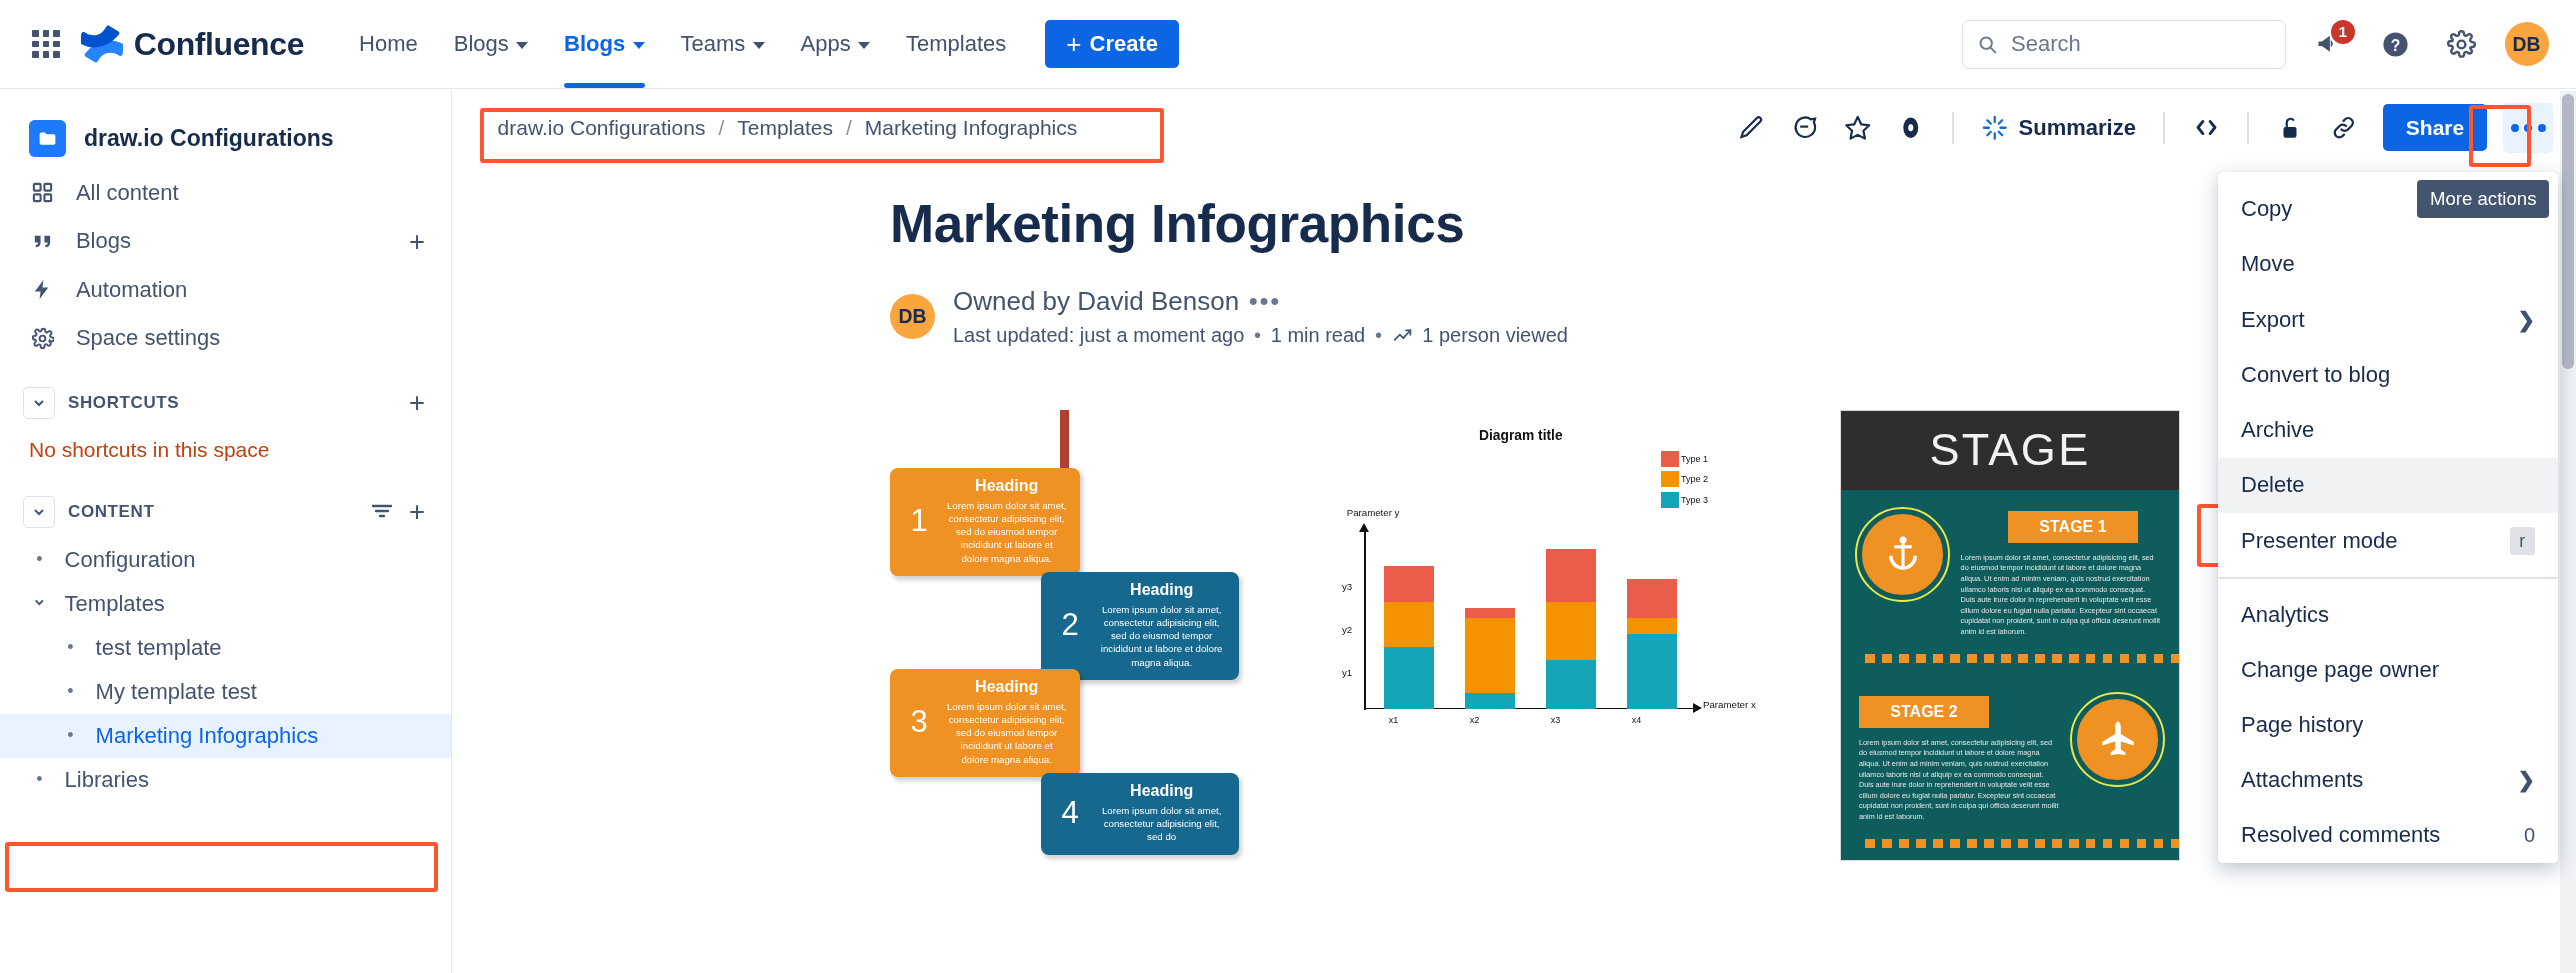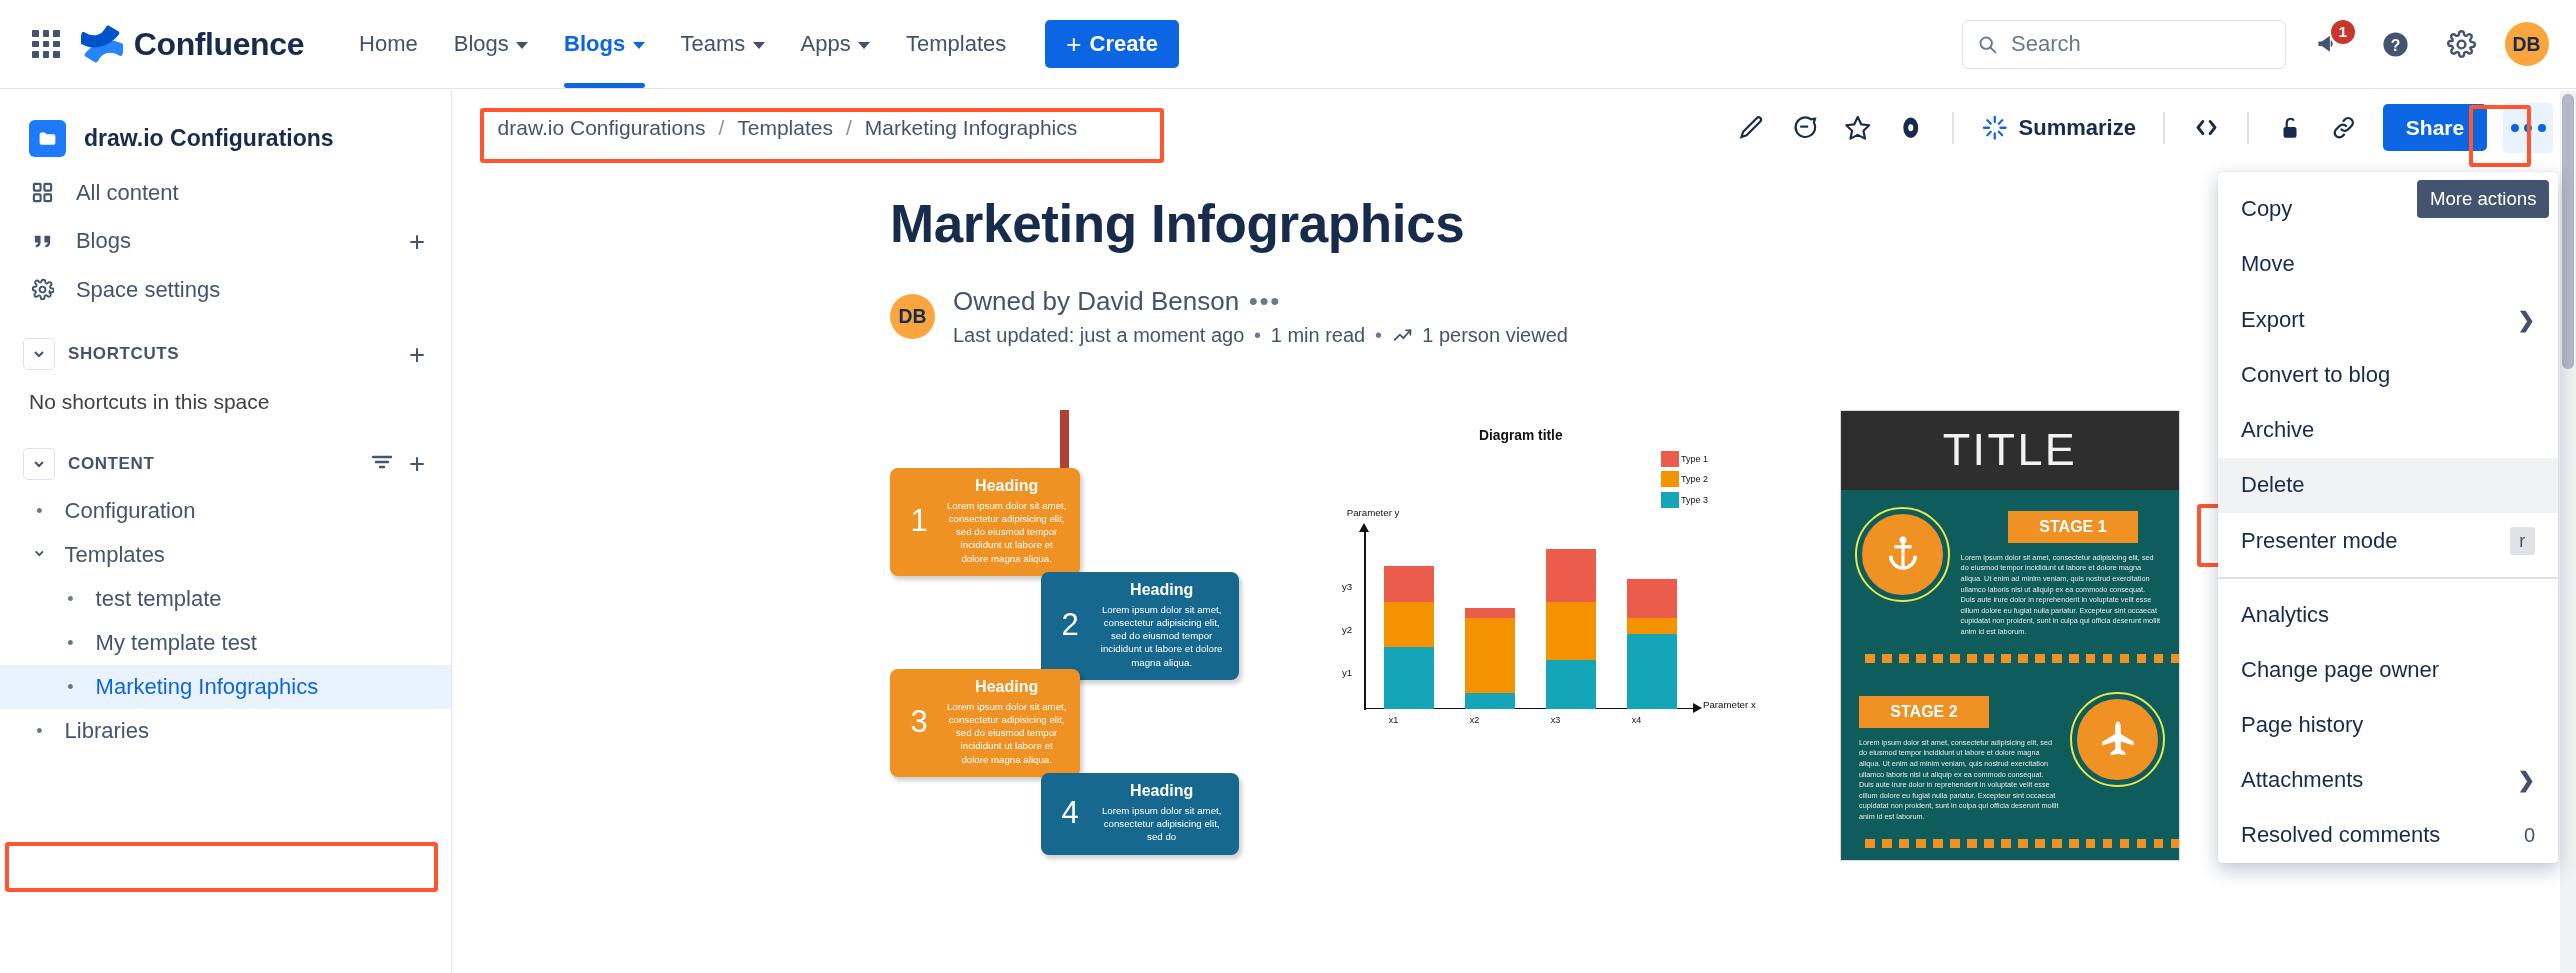--- a/index.html
+++ b/index.html
@@ -60,21 +60,21 @@
   .space-name { font-size: 23px; font-weight: 700; color: #172b4d; }
   .side-item { display: flex; align-items: center; gap: 19.4px; padding: 10.5px 26px 10.5px 29px;
     font-size: 22px; color: #44546f; cursor: pointer; }
   .side-item .lbl { flex: 1; }
   .side-ic { width: 27.5px; height: 27.5px; flex: none; display: flex; align-items: center; justify-content: center; }
   .sec-head { display: flex; align-items: center; gap: 13px; padding: 9.7px 26px 9.7px 23px; margin-top: 14.6px; }
   .chev-box { width: 32px; height: 32px; border: 1.2px solid #dfe1e6; border-radius: 4.9px;
     display: flex; align-items: center; justify-content: center; cursor: pointer; flex: none; }
   .sec-title { font-size: 17px; font-weight: 700; letter-spacing: 0.6px; color: #44546f; flex: 1; }
   .sec-actions { display: flex; align-items: center; gap: 14.6px; }
-  .empty-note { font-size: 21px; color: #404040; padding: 9.7px 26px 9.7px 29px; }
+  .empty-note { font-size: 21px; color: #c2410c; padding: 9.7px 26px 9.7px 29px; }
   .tree-item { display: flex; align-items: center; gap: 14.6px; font-size: 22px; color: #44546f;
     padding: 9px 26px 9px 29px; cursor: pointer; }
   .tree-item .dot { width: 21px; text-align: center; font-size: 18px; color: #6b778c; flex: none; }
   .tree-item.lvl2 { padding-left: 60px; }
   .tree-item.selected { background: #e9f2ff; color: #0c66e4; }
   .hl-box { position: absolute; border: 4px solid #ff5630; border-radius: 3.2px; pointer-events: none; }
 
   
   .page { position: absolute; top: 91px; left: 454px; right: 0; height: 883px;
     background: #fff; overflow: hidden; }
@@ -295,20 +295,28 @@
     <div class="side-item">
       <span class="side-ic">
         <svg width="23" height="23" viewBox="0 0 24 24" fill="#44546f">
           <path d="M4 6h6v7c0 3-2 5-5 5v-2.5c1.6 0 2.5-1 2.5-2.5H4zM14 6h6v7c0 3-2 5-5 5v-2.5c1.6 0 2.5-1 2.5-2.5H14z"></path>
         </svg>
       </span>
       <span class="lbl">Blogs</span>
       <span class="plusglyph" style="color:#44546f;font-size:27.5px;">+</span>
     </div>
 
+    <div class="side-item">
+      <span class="side-ic">
+        <svg width="23" height="23" viewBox="0 0 24 24" fill="#44546f">
+            <path d="M13 2 4 14h6l-1 8 9-12h-6z"></path>
+          </svg>
+      </span>
+      <span class="lbl">Automation</span>
+    </div>
 
     <div class="side-item">
       <span class="side-ic">
         <svg width="23" height="23" viewBox="0 0 24 24" fill="none" stroke="#44546f" stroke-width="2">
           <circle cx="12" cy="12" r="3"></circle>
           <path d="M19.4 14a1.6 1.6 0 0 0 .3 1.8l.1.1a2 2 0 1 1-2.8 2.8l-.1-.1a1.6 1.6 0 0 0-2.8 1.2V20a2 2 0 1 1-4 0v-.1a1.6 1.6 0 0 0-2.8-1.2l-.1.1a2 2 0 1 1-2.8-2.8l.1-.1A1.6 1.6 0 0 0 4 13.1H3.9a2 2 0 1 1 0-4H4a1.6 1.6 0 0 0 1.2-2.8l-.1-.1a2 2 0 1 1 2.8-2.8l.1.1A1.6 1.6 0 0 0 10.9 4V3.9a2 2 0 1 1 4 0V4a1.6 1.6 0 0 0 2.8 1.2l.1-.1a2 2 0 1 1 2.8 2.8l-.1.1a1.6 1.6 0 0 0 1.2 2.8h.1a2 2 0 1 1 0 4h-.1a1.6 1.6 0 0 0-1.3 1.2z"></path>
         </svg>
       </span>
       <span class="lbl">Space settings</span>
     </div>
@@ -568,21 +576,21 @@
           </div>
 
           <div class="xtick" style="left:32px;">x1</div>
           <div class="xtick" style="left:113px;">x2</div>
           <div class="xtick" style="left:194px;">x3</div>
           <div class="xtick" style="left:275px;">x4</div>
         </div>
 
         <div class="poster">
           <div class="poster-head">
-            <span class="poster-title">TITLE</span>
+            <span class="poster-title">STAGE</span>
           </div>
           <div class="stage-row">
             <div class="st-circle">
               <svg width="42" height="42" viewBox="0 0 24 24" fill="#fff">
                 <circle cx="12" cy="4" r="2"></circle>
                   <rect x="11.1" y="5.5" width="1.8" height="15"></rect>
                 <rect x="7" y="7" width="10" height="1.8"></rect>
                 <path d="M4 13a8 8 0 0 0 16 0h-2a6 6 0 0 1-12 0z"></path>
               </svg>
             </div>

